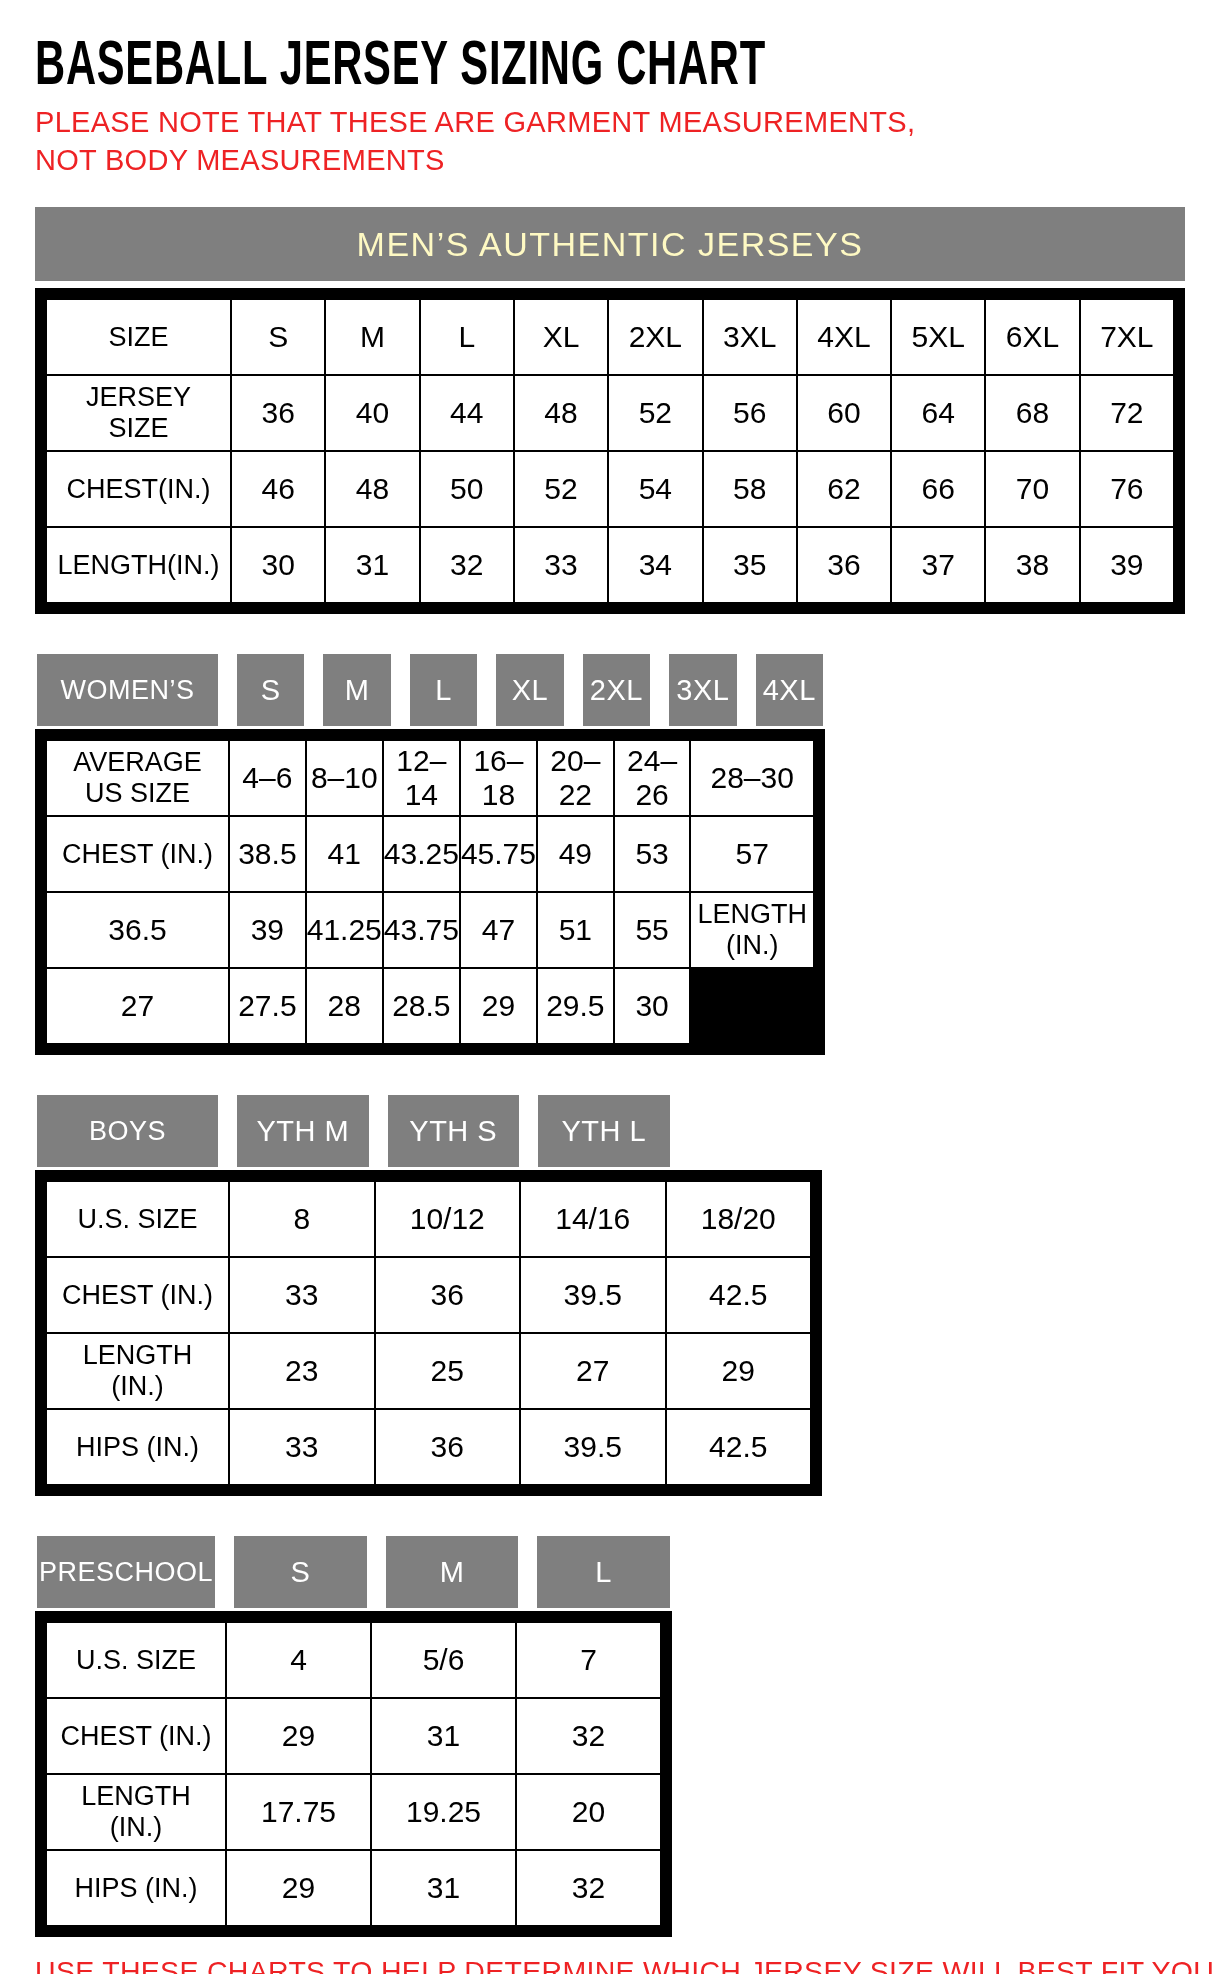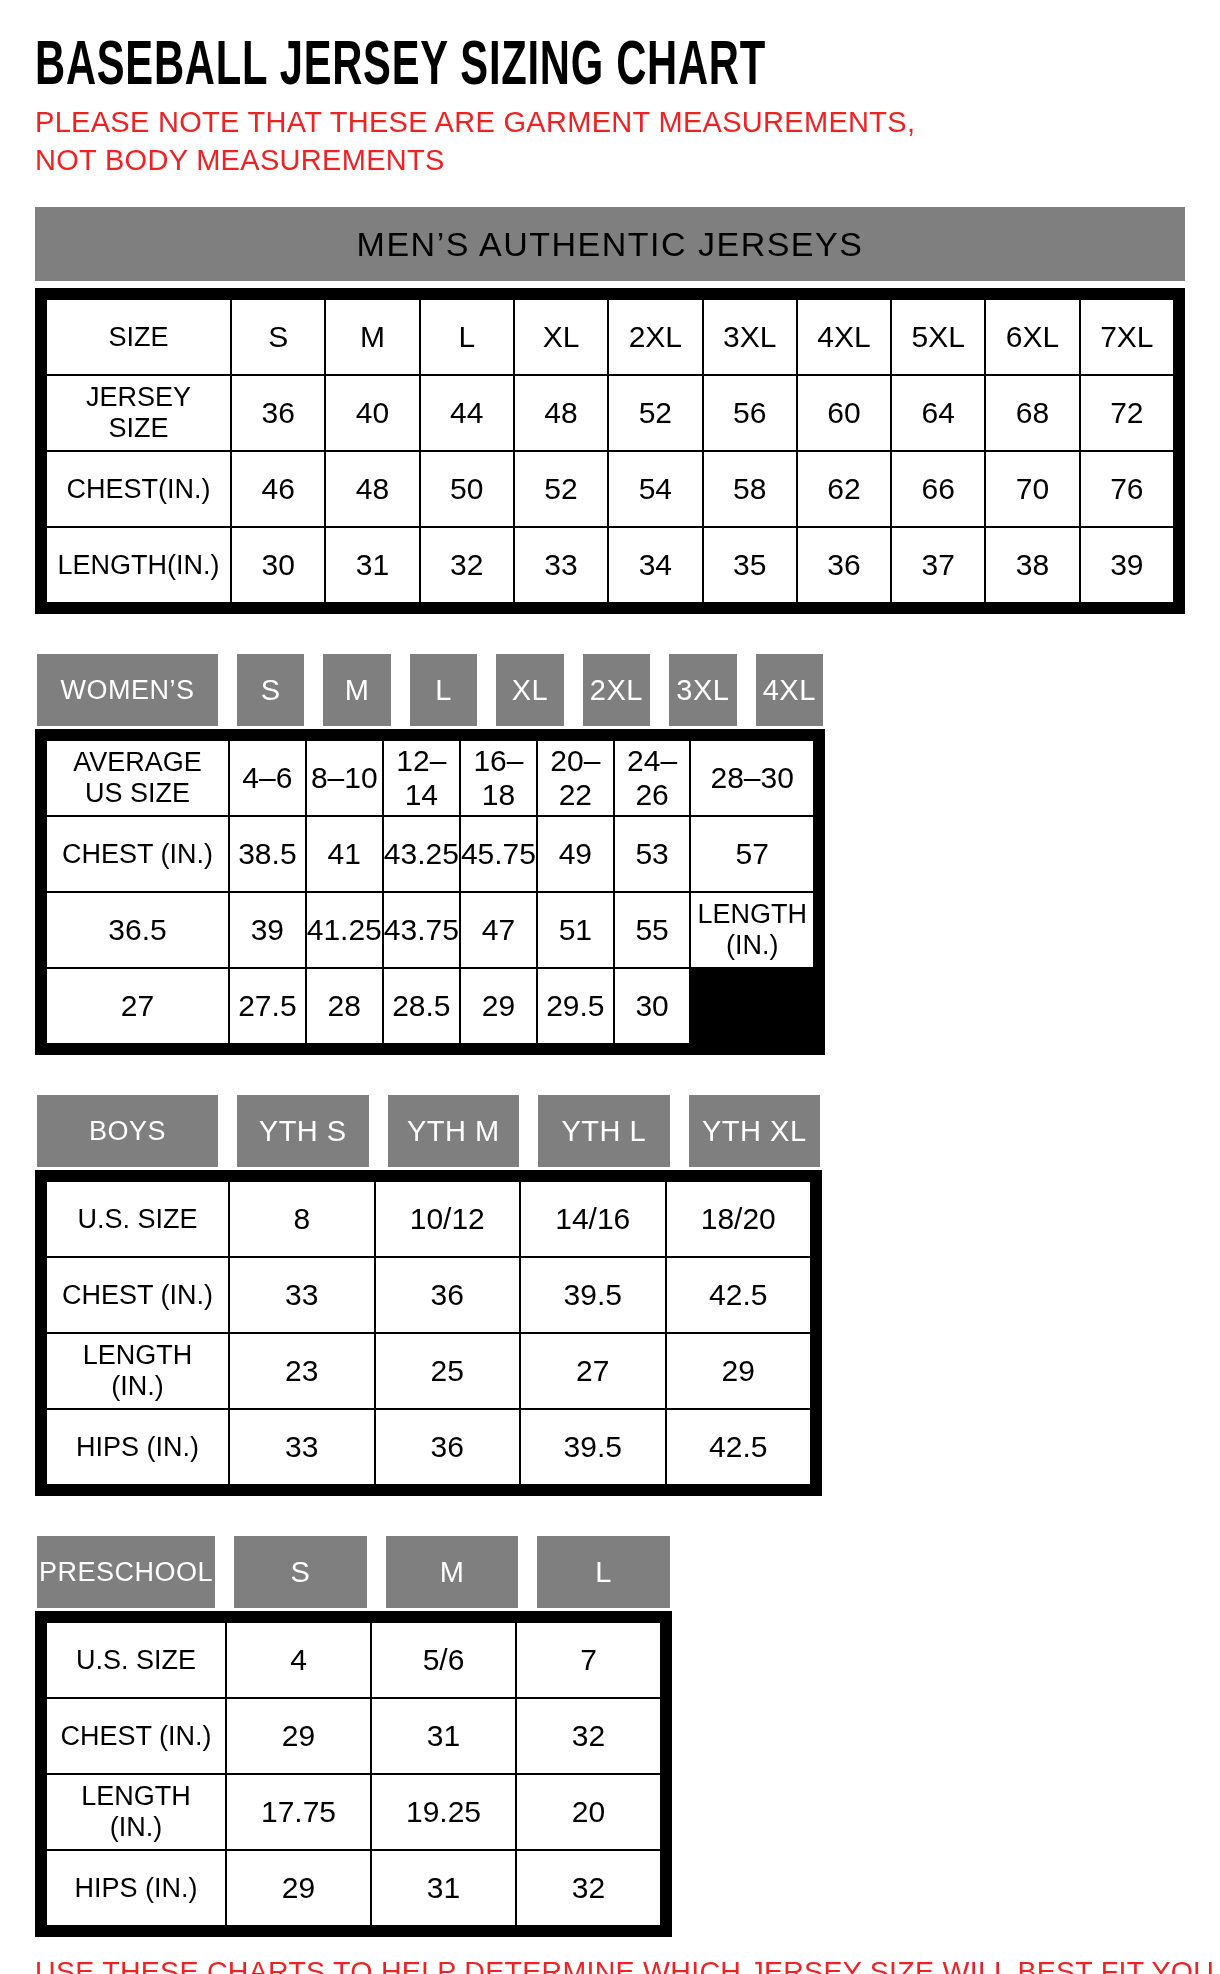--- a/index.html
+++ b/index.html
@@ -39,21 +39,21 @@
   
   .tbl { margin-top: 40px; }
   #tbl-mens      { width: 1150px; --cols: 183px repeat(10, 1fr); margin-top: 28px; }
   #tbl-womens    { width: 790px;  --cols: 181px repeat(7, 1fr); }
   #tbl-boys      { width: 787px;  --cols: 181px repeat(4, 1fr); }
   #tbl-preschool { width: 637px; border-radius: 16px;  --cols: 178px repeat(3, 1fr); }
 
   .banner {
     height: 74px;
     background: var(--gray);
-    color: #000000;
+    color: #fef9c3;
     font-size: 34px;
     letter-spacing: 1.5px;
     display: flex;
     align-items: center;
     justify-content: center;
     margin-bottom: 7px;
   }
   .grid-cols {
     display: grid;
     grid-template-columns: var(--cols);
@@ -194,24 +194,23 @@
         <div class="cell value-cell">28</div>
         <div class="cell value-cell">28.5</div>
         <div class="cell value-cell">29</div>
         <div class="cell value-cell">29.5</div>
         <div class="cell value-cell">30</div>
       </div>
     </div>
   <div class="tbl" id="tbl-boys">
       <div class="hdr-row grid-cols">
         <div class="hdr-cell label-cell">BOYS</div>
+        <div class="hdr-cell">YTH M</div>
         <div class="hdr-cell">YTH S</div>
-        <div class="hdr-cell">YTH M</div>
         <div class="hdr-cell">YTH L</div>
-        <div class="hdr-cell">YTH XL</div>
       </div>
       <div class="data-grid grid-cols">
         <div class="cell label-cell">U.S. SIZE</div>
         <div class="cell value-cell">8</div>
         <div class="cell value-cell">10/12</div>
         <div class="cell value-cell">14/16</div>
         <div class="cell value-cell">18/20</div>
         <div class="cell label-cell">CHEST (IN.)</div>
         <div class="cell value-cell">33</div>
         <div class="cell value-cell">36</div>

